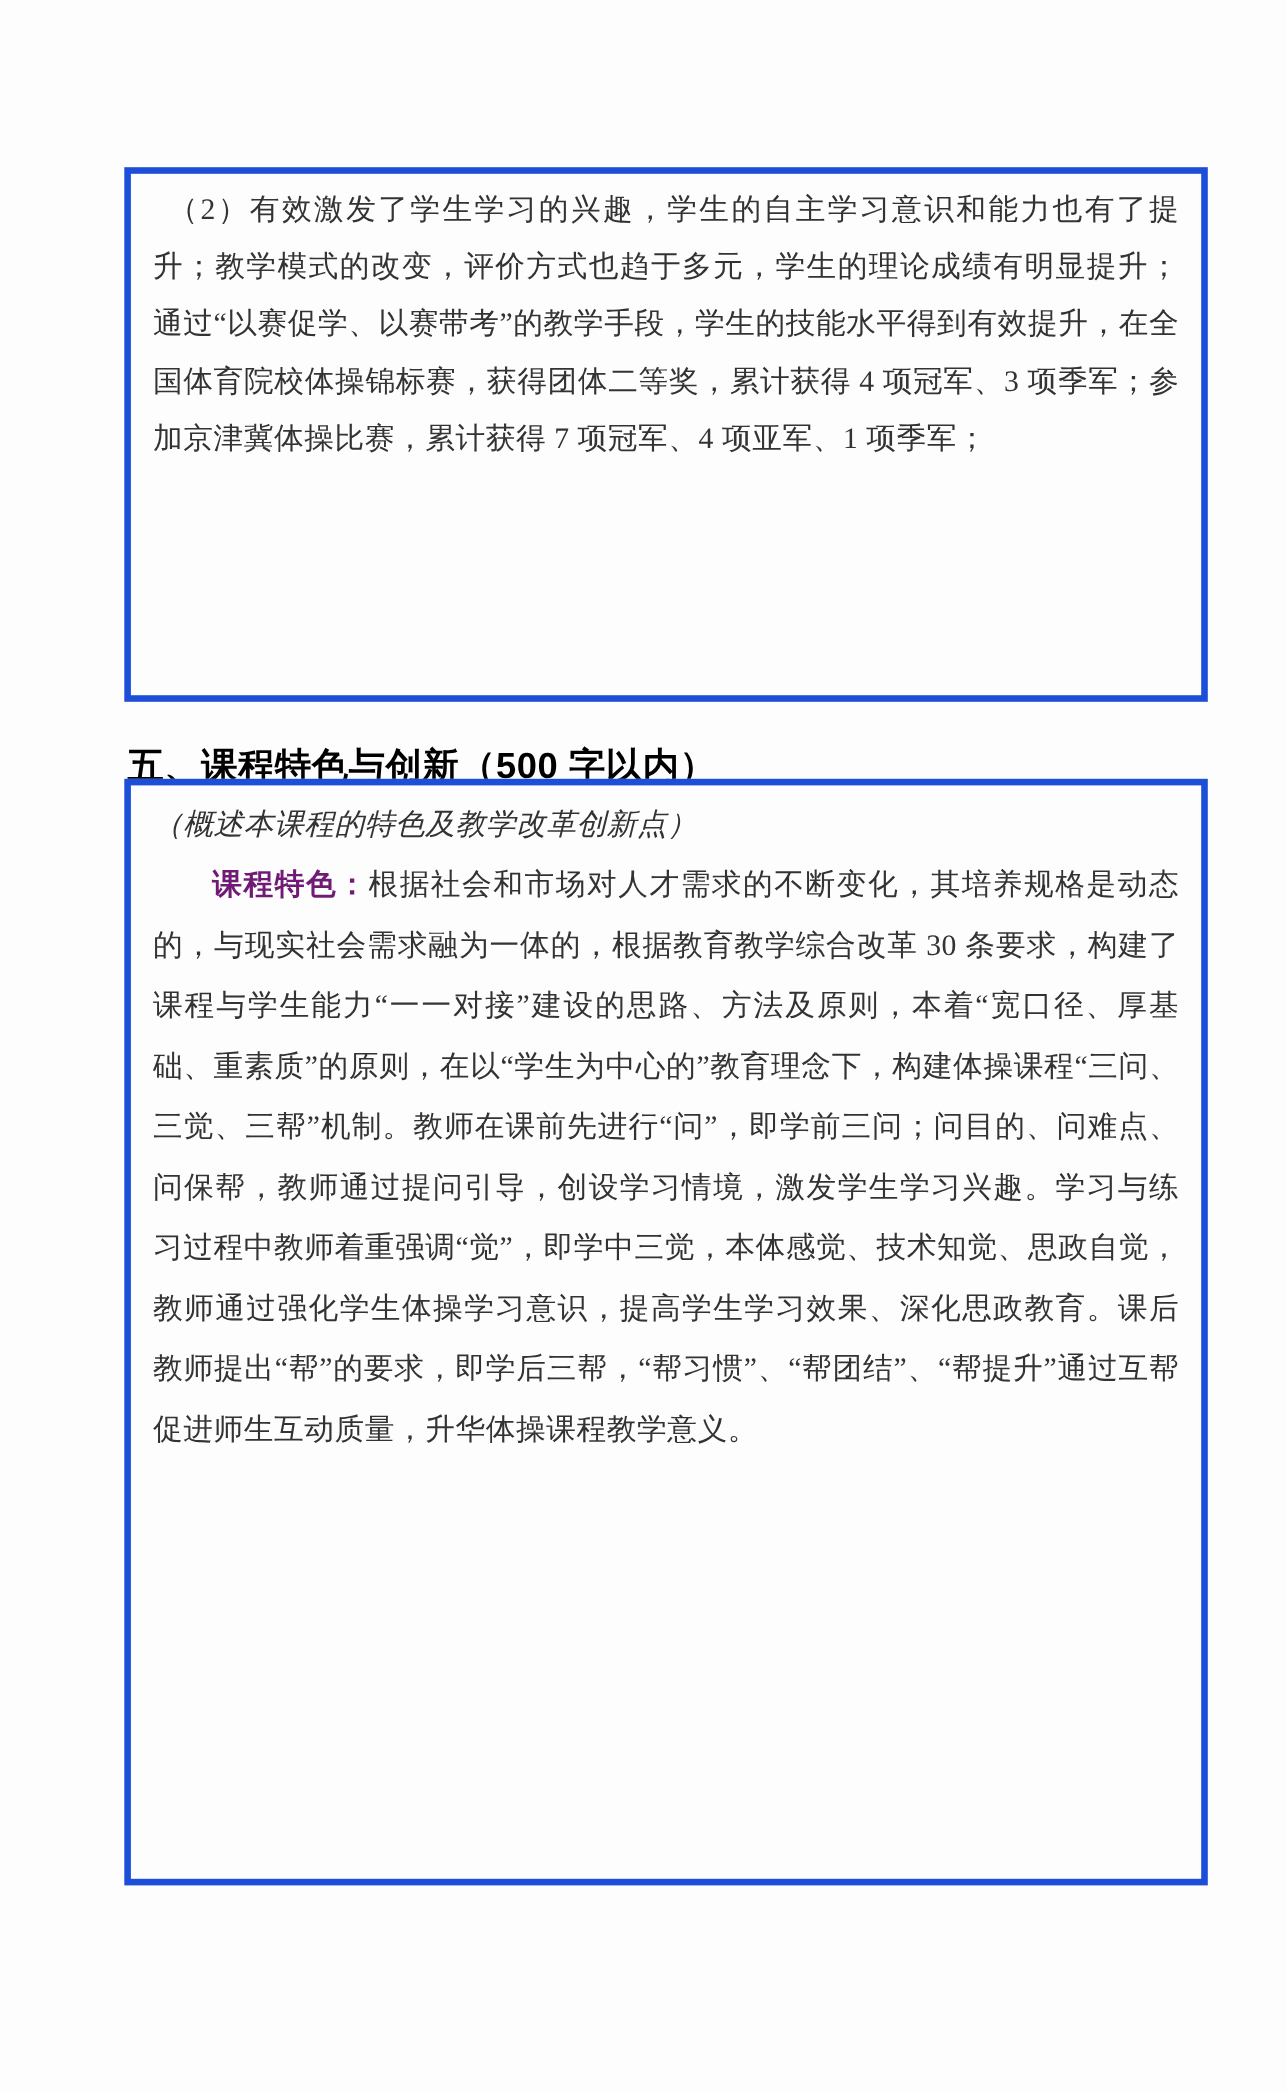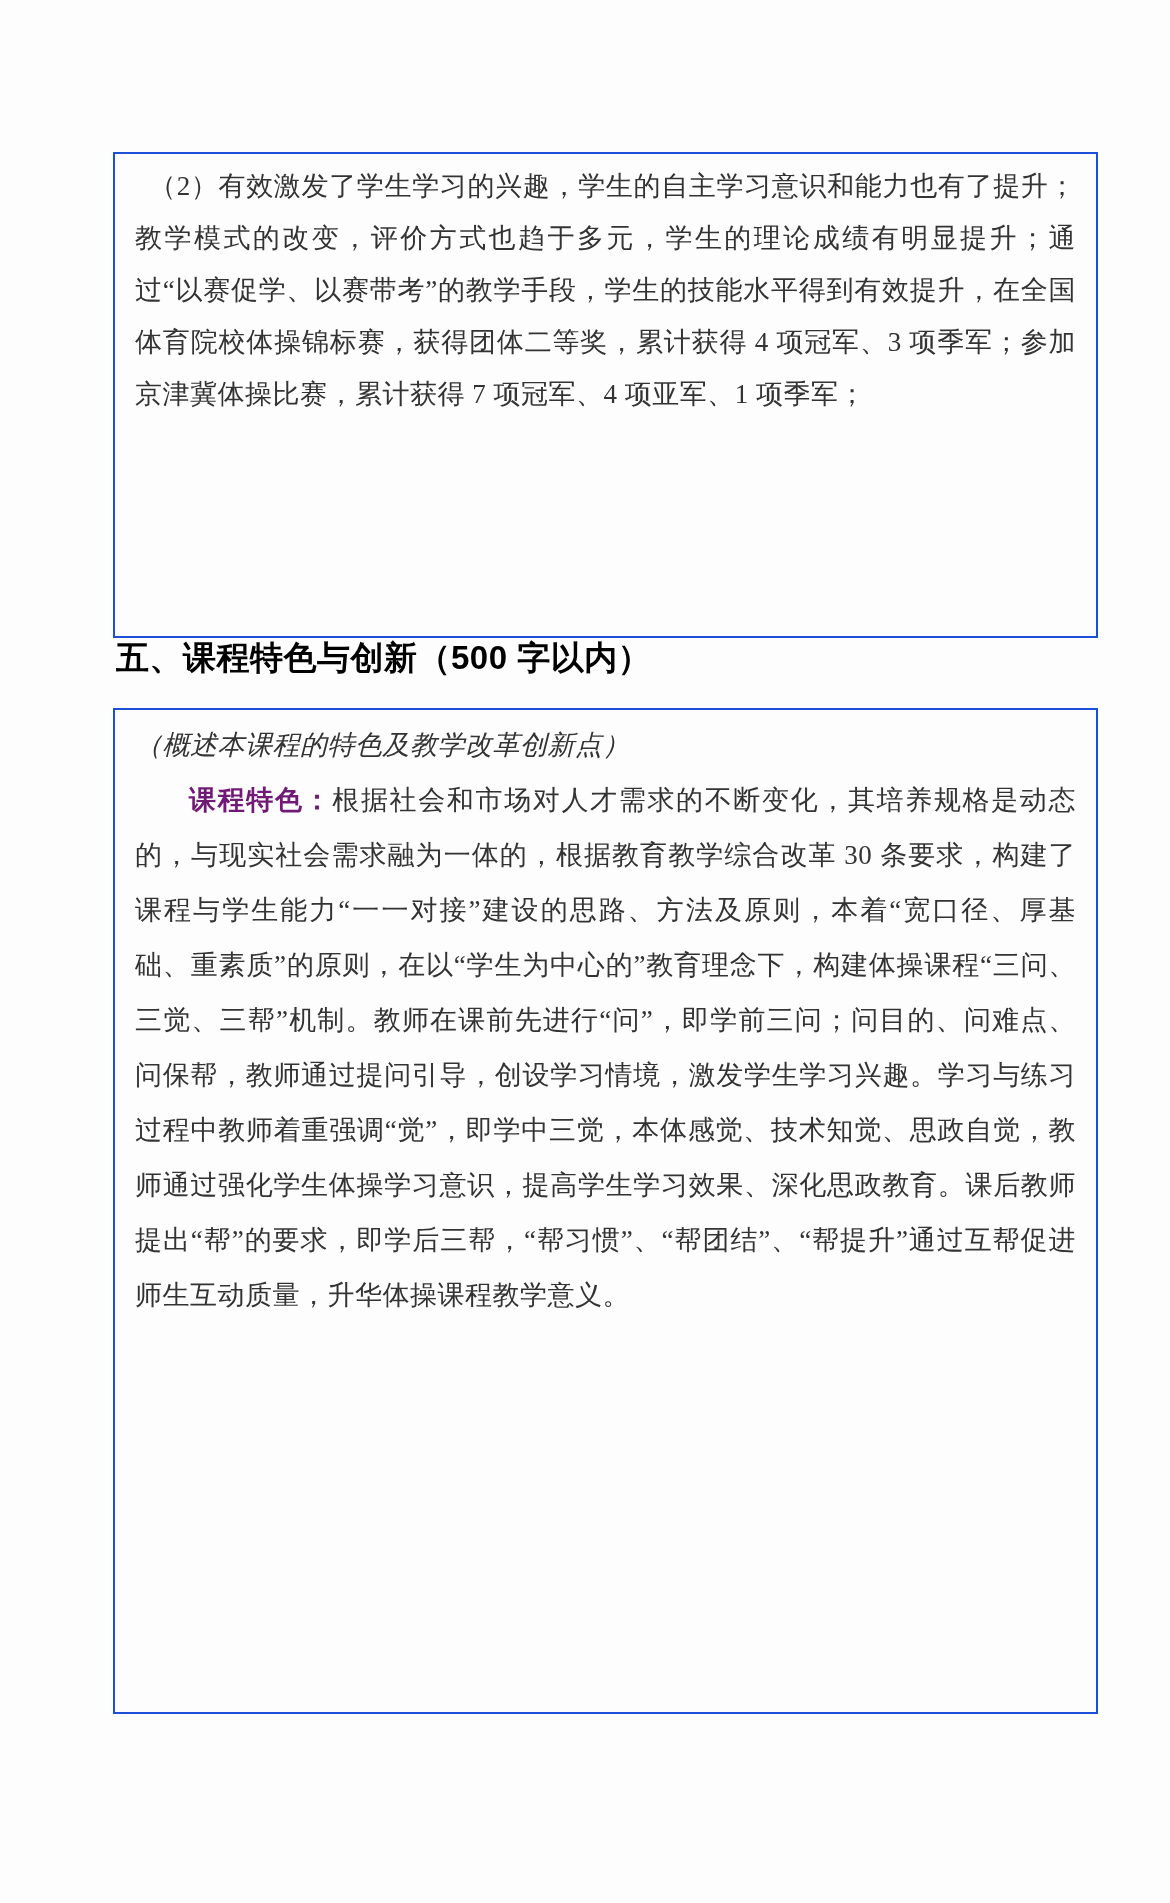--- a/index.html
+++ b/index.html
@@ -16,21 +16,21 @@
     overflow: hidden;
   }
   .page {
     position: absolute;
     inset: 0;
   }
   .form-cell {
     position: absolute;
     left: 113px;
     width: 985px;
-    border: 2px solid #1d4ed8;
+    border: 6px solid #1d4ed8;
     box-sizing: border-box;
     background: #fdfdfd;
   }
   .cell-results {
     top: 152px;
     height: 486px;
     padding: 6px 20px 0 20px;
   }
   .cell-features {
     top: 708px;
@@ -59,21 +59,21 @@
     text-indent: 0;
   }
   .lead-label {
     font-weight: bold;
     color: #701a75;
     font-family: "Liberation Sans", sans-serif;
   }
   .section-heading {
     position: absolute;
     left: 116px;
-    top: 636px;
+    top: 674px;
     margin: 0;
     font-size: 33px;
     line-height: 44px;
     font-weight: bold;
     color: #000000;
     font-family: "Liberation Sans", sans-serif;
     letter-spacing: 0.5px;
   }
 </style>
 </head>

